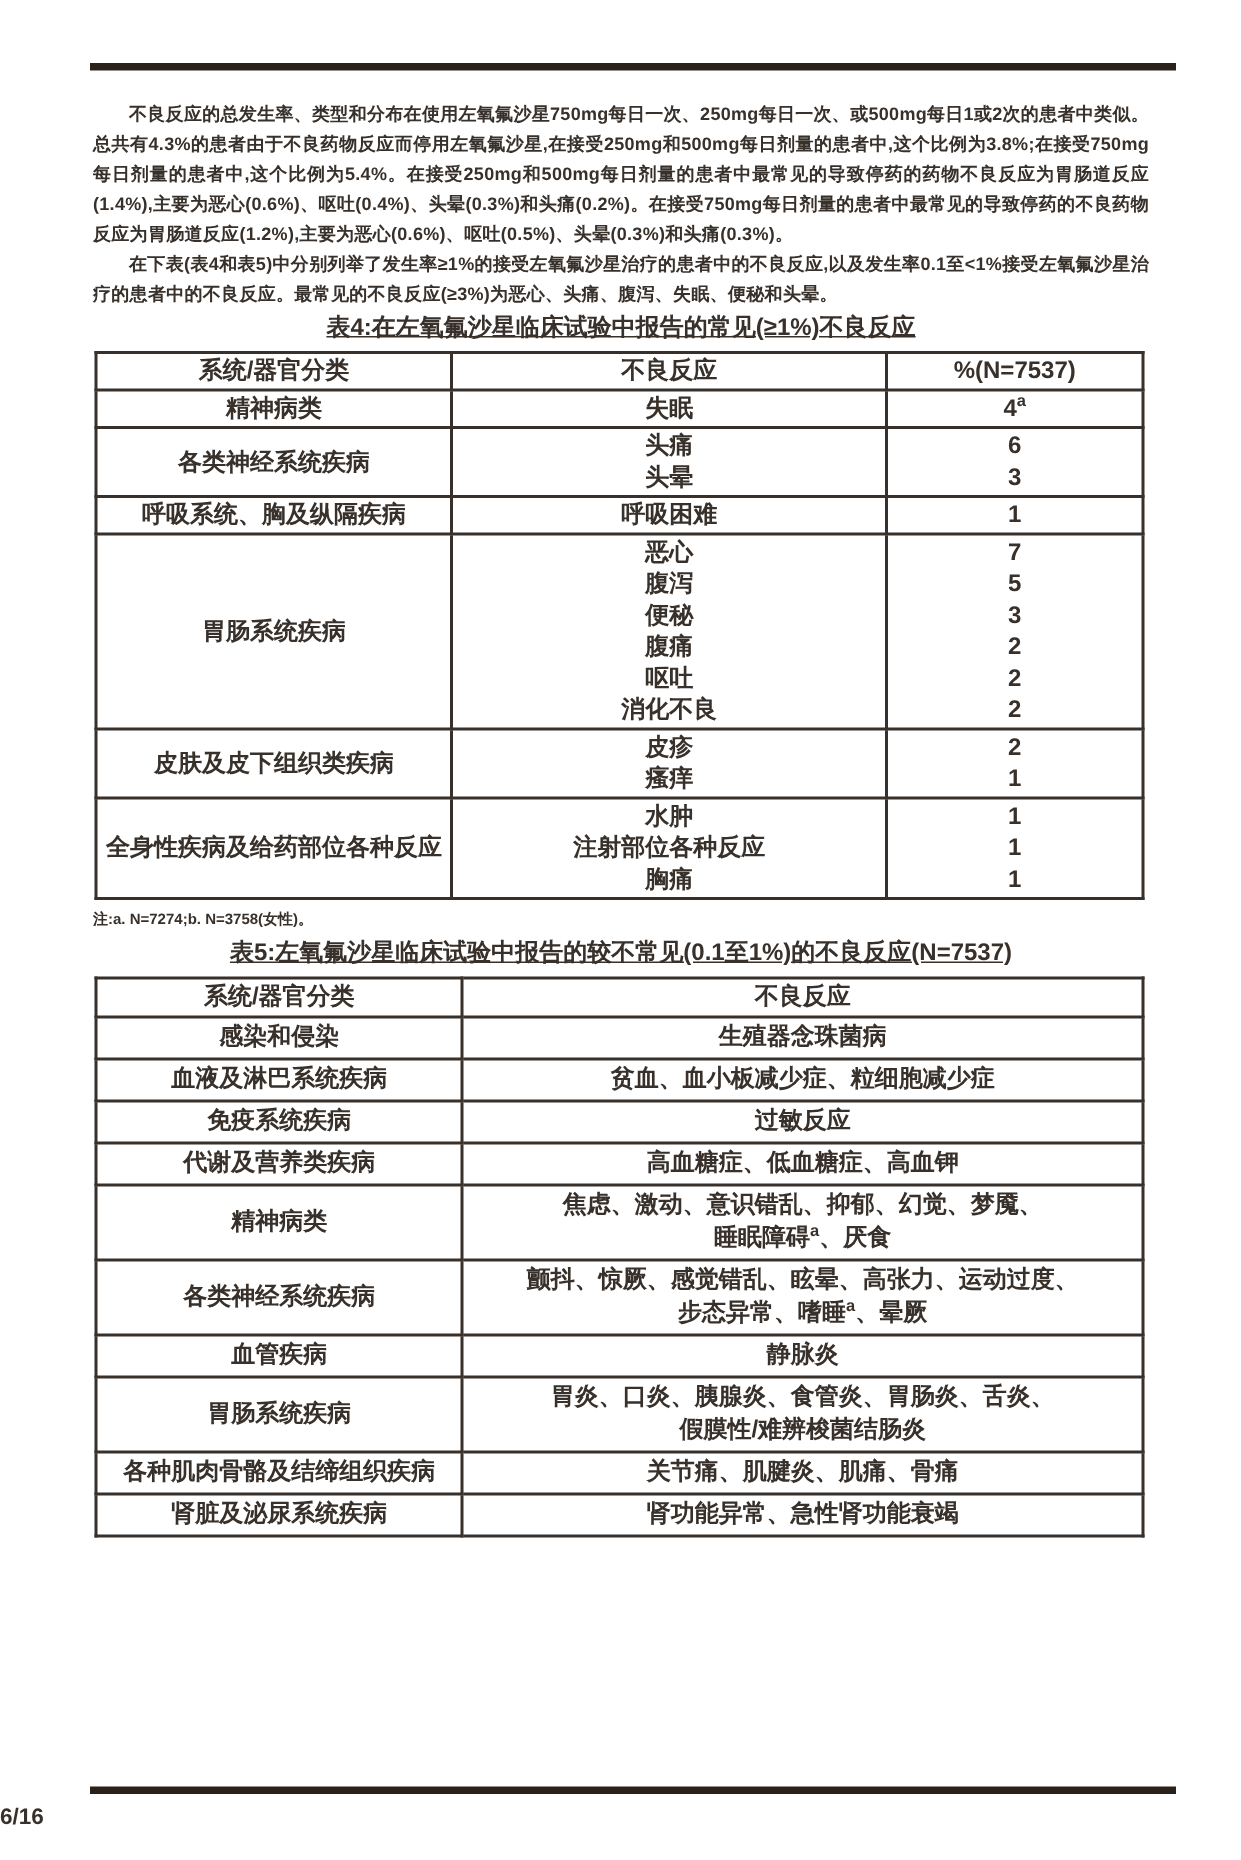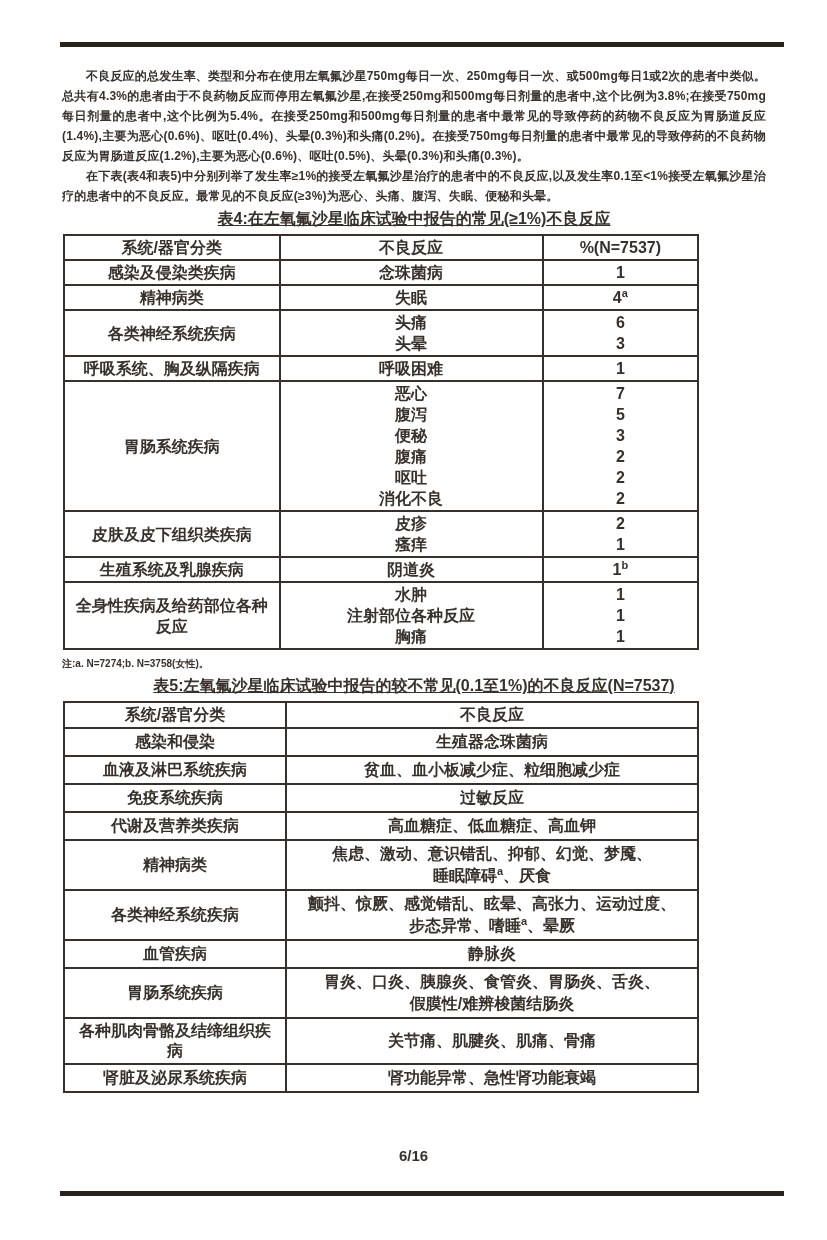--- a/index.html
+++ b/index.html
@@ -16,35 +16,35 @@
   p.para{
     margin:0;font-size:12px;line-height:20px;
     text-align:justify;text-indent:2em;letter-spacing:0.2px;
   }
   .tbl-title{
     text-align:center;font-size:16px;line-height:20px;
     margin:3px 0 5px 0;
     text-decoration:underline;
   }
   table{
-    width:636px;border-collapse:collapse;table-layout:fixed;
+    width:700px;border-collapse:collapse;table-layout:fixed;
     font-size:16px;margin:0 0 0 1px;
   }
   th,td{
     border:2px solid #38302a;text-align:center;vertical-align:middle;
     padding:1px 4px;line-height:21px;font-weight:bold;
   }
   #table5 th,#table5 td{line-height:20px;padding:2px 6px;}
   td .ln{line-height:21px;}
   #table5 td .ln{line-height:22px;}
   sup{font-size:11px;line-height:0;vertical-align:super;}
   .note{margin:5px 0 1px 0;font-size:10px;line-height:18px;}
   .page-number{
-    position:absolute;top:1147px;left:0;width:827px;
-    text-align:center;font-size:15px;
+    position:absolute;top:1203px;left:0;width:827px;
+    font-size:15px;
   }
 </style>
 </head>
 <body>
 
 <div class="rule top"></div>
 
 <div class="content">
   <p class="para">不良反应的总发生率、类型和分布在使用左氧氟沙星750mg每日一次、250mg每日一次、或500mg每日1或2次的患者中类似。总共有4.3%的患者由于不良药物反应而停用左氧氟沙星,在接受250mg和500mg每日剂量的患者中,这个比例为3.8%;在接受750mg每日剂量的患者中,这个比例为5.4%。在接受250mg和500mg每日剂量的患者中最常见的导致停药的药物不良反应为胃肠道反应(1.4%),主要为恶心(0.6%)、呕吐(0.4%)、头晕(0.3%)和头痛(0.2%)。在接受750mg每日剂量的患者中最常见的导致停药的不良药物反应为胃肠道反应(1.2%),主要为恶心(0.6%)、呕吐(0.5%)、头晕(0.3%)和头痛(0.3%)。</p>
   <p class="para">在下表(表4和表5)中分别列举了发生率≥1%的接受左氧氟沙星治疗的患者中的不良反应,以及发生率0.1至&lt;1%接受左氧氟沙星治疗的患者中的不良反应。最常见的不良反应(≥3%)为恶心、头痛、腹泻、失眠、便秘和头晕。</p>
@@ -58,29 +58,20 @@
       </colgroup>
     <thead>
         <tr>
           <th>系统/器官分类</th>
           <th>不良反应</th>
           <th>%(N=7537)</th>
         </tr>
       </thead>
     <tbody>
         <tr>
-          <td>感染及侵染类疾病</td>
-          <td>
-            <div class="ln">念珠菌病</div>
-          </td>
-          <td>
-            <div class="ln">1</div>
-          </td>
-        </tr>
-        <tr>
           <td>精神病类</td>
           <td>
             <div class="ln">失眠</div>
           </td>
           <td>
             <div class="ln">4<sup>a</sup></div>
           </td>
         </tr>
         <tr>
           <td>各类神经系统疾病</td>
@@ -123,29 +114,20 @@
         </tr>
         <tr>
           <td>皮肤及皮下组织类疾病</td>
           <td>
             <div class="ln">皮疹</div>
             <div class="ln">瘙痒</div>
           </td>
           <td>
             <div class="ln">2</div>
             <div class="ln">1</div>
-          </td>
-        </tr>
-        <tr>
-          <td>生殖系统及乳腺疾病</td>
-          <td>
-            <div class="ln">阴道炎</div>
-          </td>
-          <td>
-            <div class="ln">1<sup>b</sup></div>
           </td>
         </tr>
         <tr>
           <td>全身性疾病及给药部位各种反应</td>
           <td>
             <div class="ln">水肿</div>
             <div class="ln">注射部位各种反应</div>
             <div class="ln">胸痛</div>
           </td>
           <td>

